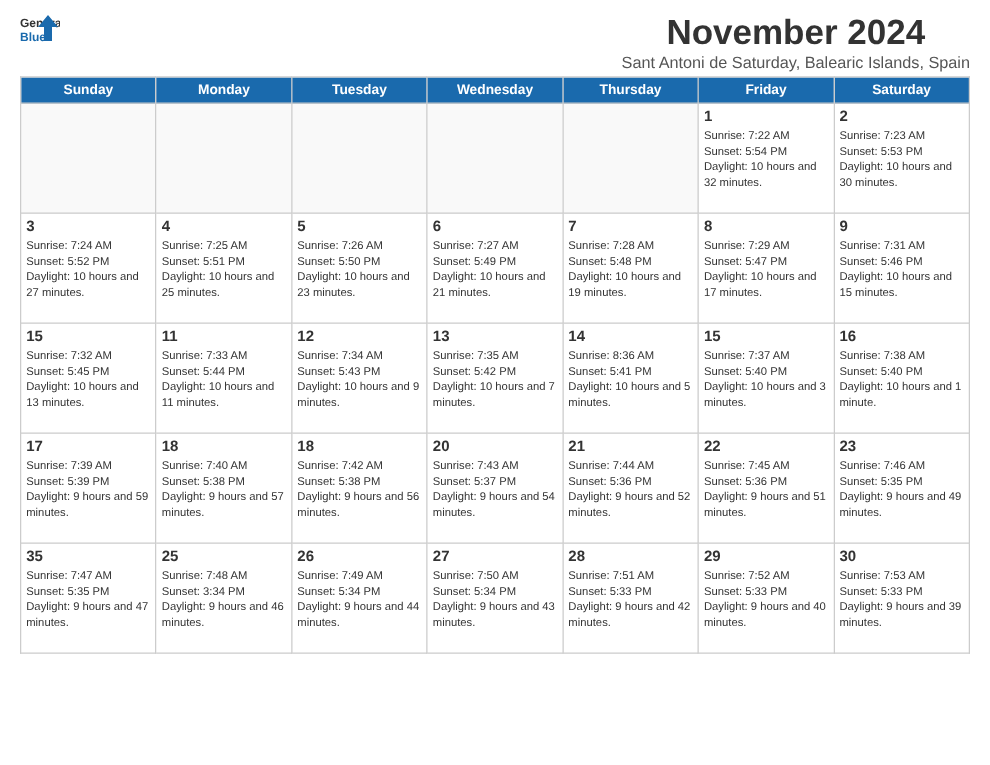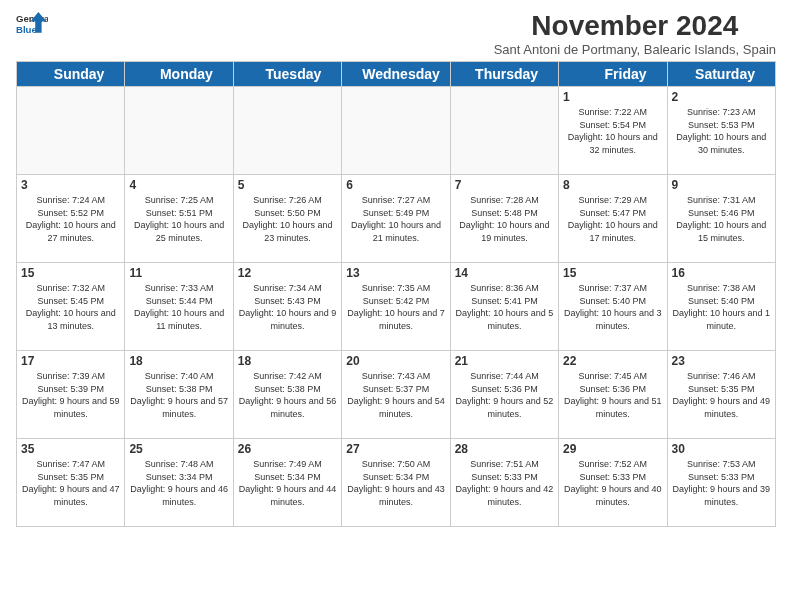--- a/index.html
+++ b/index.html
@@ -43,24 +43,24 @@
       color: #555;
     }
     .calendar {
       width: 100%;
       border-collapse: collapse;
       table-layout: fixed;
     }
     .calendar th {
       background: #1a6aad;
       color: #fff;
-      font-size: 14px;
+      font-size: 11px;
       font-weight: bold;
       padding: 4px 20px;
-      text-align: right;
+      text-align: center;
       border: 1px solid #ccc;
     }
     .calendar td {
       border: 1px solid #ccc;
       vertical-align: top;
       padding: 3px 4px;
       height: 88px;
       background: #fff;
       font-size: 9.5px;
       color: #333;
@@ -72,38 +72,37 @@
       font-size: 12px;
       font-weight: bold;
       color: #333;
       display: block;
       margin-bottom: 2px;
     }
     .day-info {
       font-size: 9px;
       color: #333;
       line-height: 1.4;
-      text-align: center;
     }
   </style>
 </head>
 <body>
 
 <div class="page">
   <div class="header">
     <div class="logo">
       <svg class="logo-icon" viewBox="0 0 40 34" xmlns="http://www.w3.org/2000/svg">
         <text x="0" y="14" font-size="12" font-weight="bold" fill="#333">General</text>
         <text x="0" y="28" font-size="12" font-weight="bold" fill="#1a6aad">Blue</text>
         <polygon points="28,2 38,14 32,14 32,28 24,28 24,14 18,14" fill="#1a6aad"></polygon>
       </svg>
     </div>
     <div class="title-block">
       <div class="month-title">November 2024</div>
-      <div class="subtitle">Sant Antoni de Portmany, Balearic Islands, Spain</div>
+      <div class="subtitle">Sant Antoni de Saturday, Balearic Islands, Spain</div>
     </div>
   </div>
 
   <table class="calendar">
     <thead>
       <tr>
         <th>Sunday</th>
         <th>Monday</th>
         <th>Tuesday</th>
         <th>Wednesday</th>

